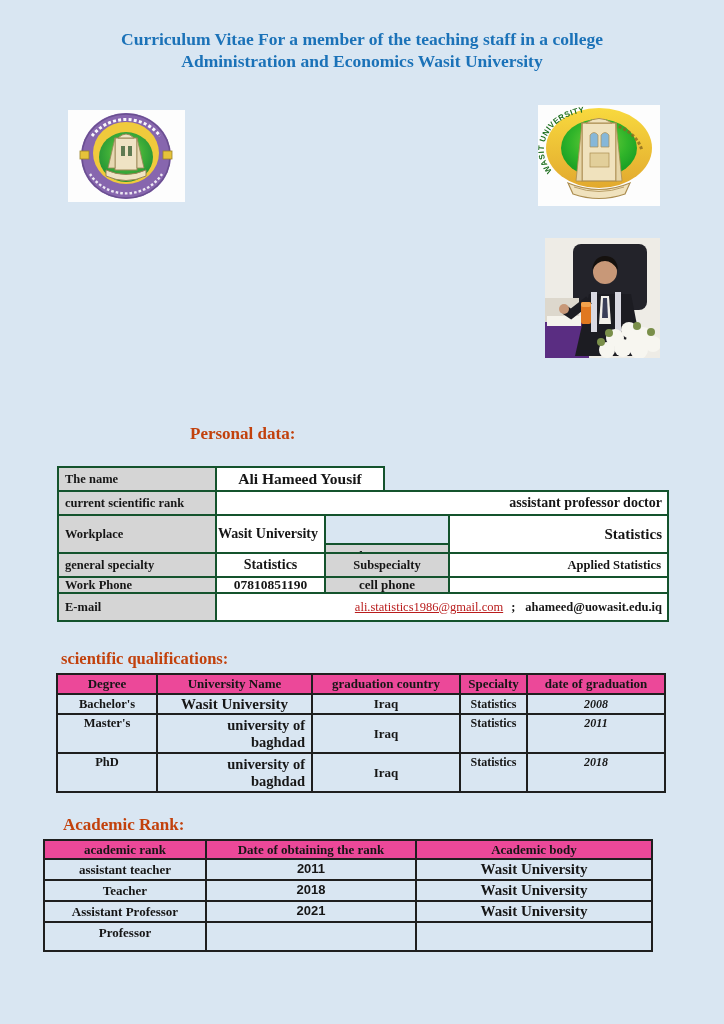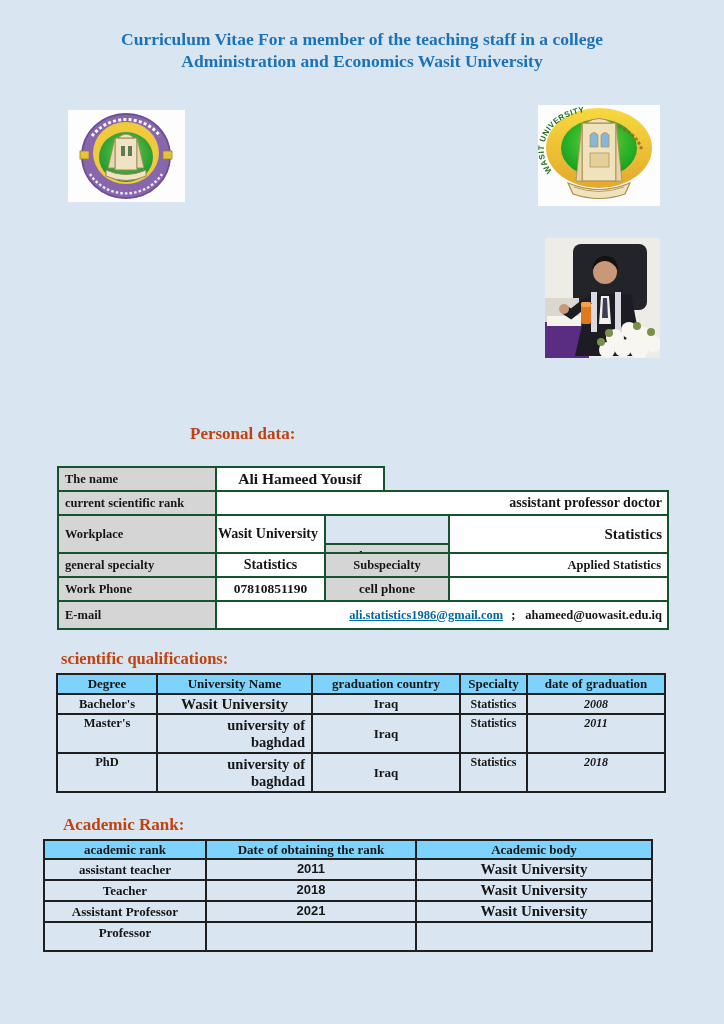--- a/index.html
+++ b/index.html
@@ -45,29 +45,29 @@
   .wp-val{width:111px;font-size:14px;line-height:1.12;padding-right:6px;}
   .dept-lab{width:126px;font-size:12.5px;line-height:1.15;padding:0 10px;margin-top:29px;}
   .dept-val{font-size:15px;}
   .gen-val{width:111px;font-size:14px;}
   .sub-lab{width:126px;font-size:12.5px;}
   .sub-val{font-size:12.5px;padding-right:6px;}
   .phone-val{width:111px;font-size:13.5px;}
   .cell-lab{width:126px;font-size:13px;}
   .cell-val{font-size:13px;}
   .email-val{font-size:12.5px;}
-  .email-val a{color:#0369a1;text-decoration:underline;font-weight:700;}
+  .email-val a{color:#b91c1c;text-decoration:underline;font-weight:400;}
   .email-sep{margin:0 10px 0 8px;}
   
   table{border-collapse:collapse;position:absolute;table-layout:fixed;}
   td,th{
     border:2px solid #1f1f1f;text-align:center;vertical-align:middle;
     font-weight:700;padding:0 2px;overflow:hidden;
   }
-  th{background:#7dd3fc;font-size:13px;}
+  th{background:#ec4899;font-size:13px;}
   
   .qtable{left:56px;top:673px;width:608px;}
   .qtable th{height:18px;}
   .qtable .r1 td{height:18px;}
   .qtable .r2 td,.qtable .r3 td{height:36px;}
   .td-degree{font-size:12.5px;}
   .td-uni-first{font-size:15px;}
   .td-uni{font-size:14.5px;text-align:right;padding-right:6px;white-space:pre-line;line-height:1.12;}
   .td-country{font-size:13px;}
   .td-spec{font-size:12px;}
@@ -207,21 +207,21 @@
       <div class="pc wp-val right">Wasit University</div>
       <div class="pc g dept-lab center">Academic department</div>
       <div class="pc vfill right dept-val">Statistics</div>
     </div>
     <div class="prow" style="height:26px">
       <div class="pc g c1">general specialty</div>
       <div class="pc gen-val center">Statistics</div>
       <div class="pc g sub-lab center">Subspecialty</div>
       <div class="pc vfill right sub-val">Applied Statistics</div>
     </div>
-    <div class="prow" style="height:26px">
+    <div class="prow" style="height:18px">
       <div class="pc g c1">Work Phone</div>
       <div class="pc phone-val center">07810851190</div>
       <div class="pc g cell-lab center">cell phone</div>
       <div class="pc vfill cell-val"></div>
     </div>
     <div class="prow" style="height:30px">
       <div class="pc g c1">E-mail</div>
       <div class="pc vfill right email-val">
         <a href="#">ali.statistics1986@gmail.com</a>
         <span class="email-sep">;</span>

